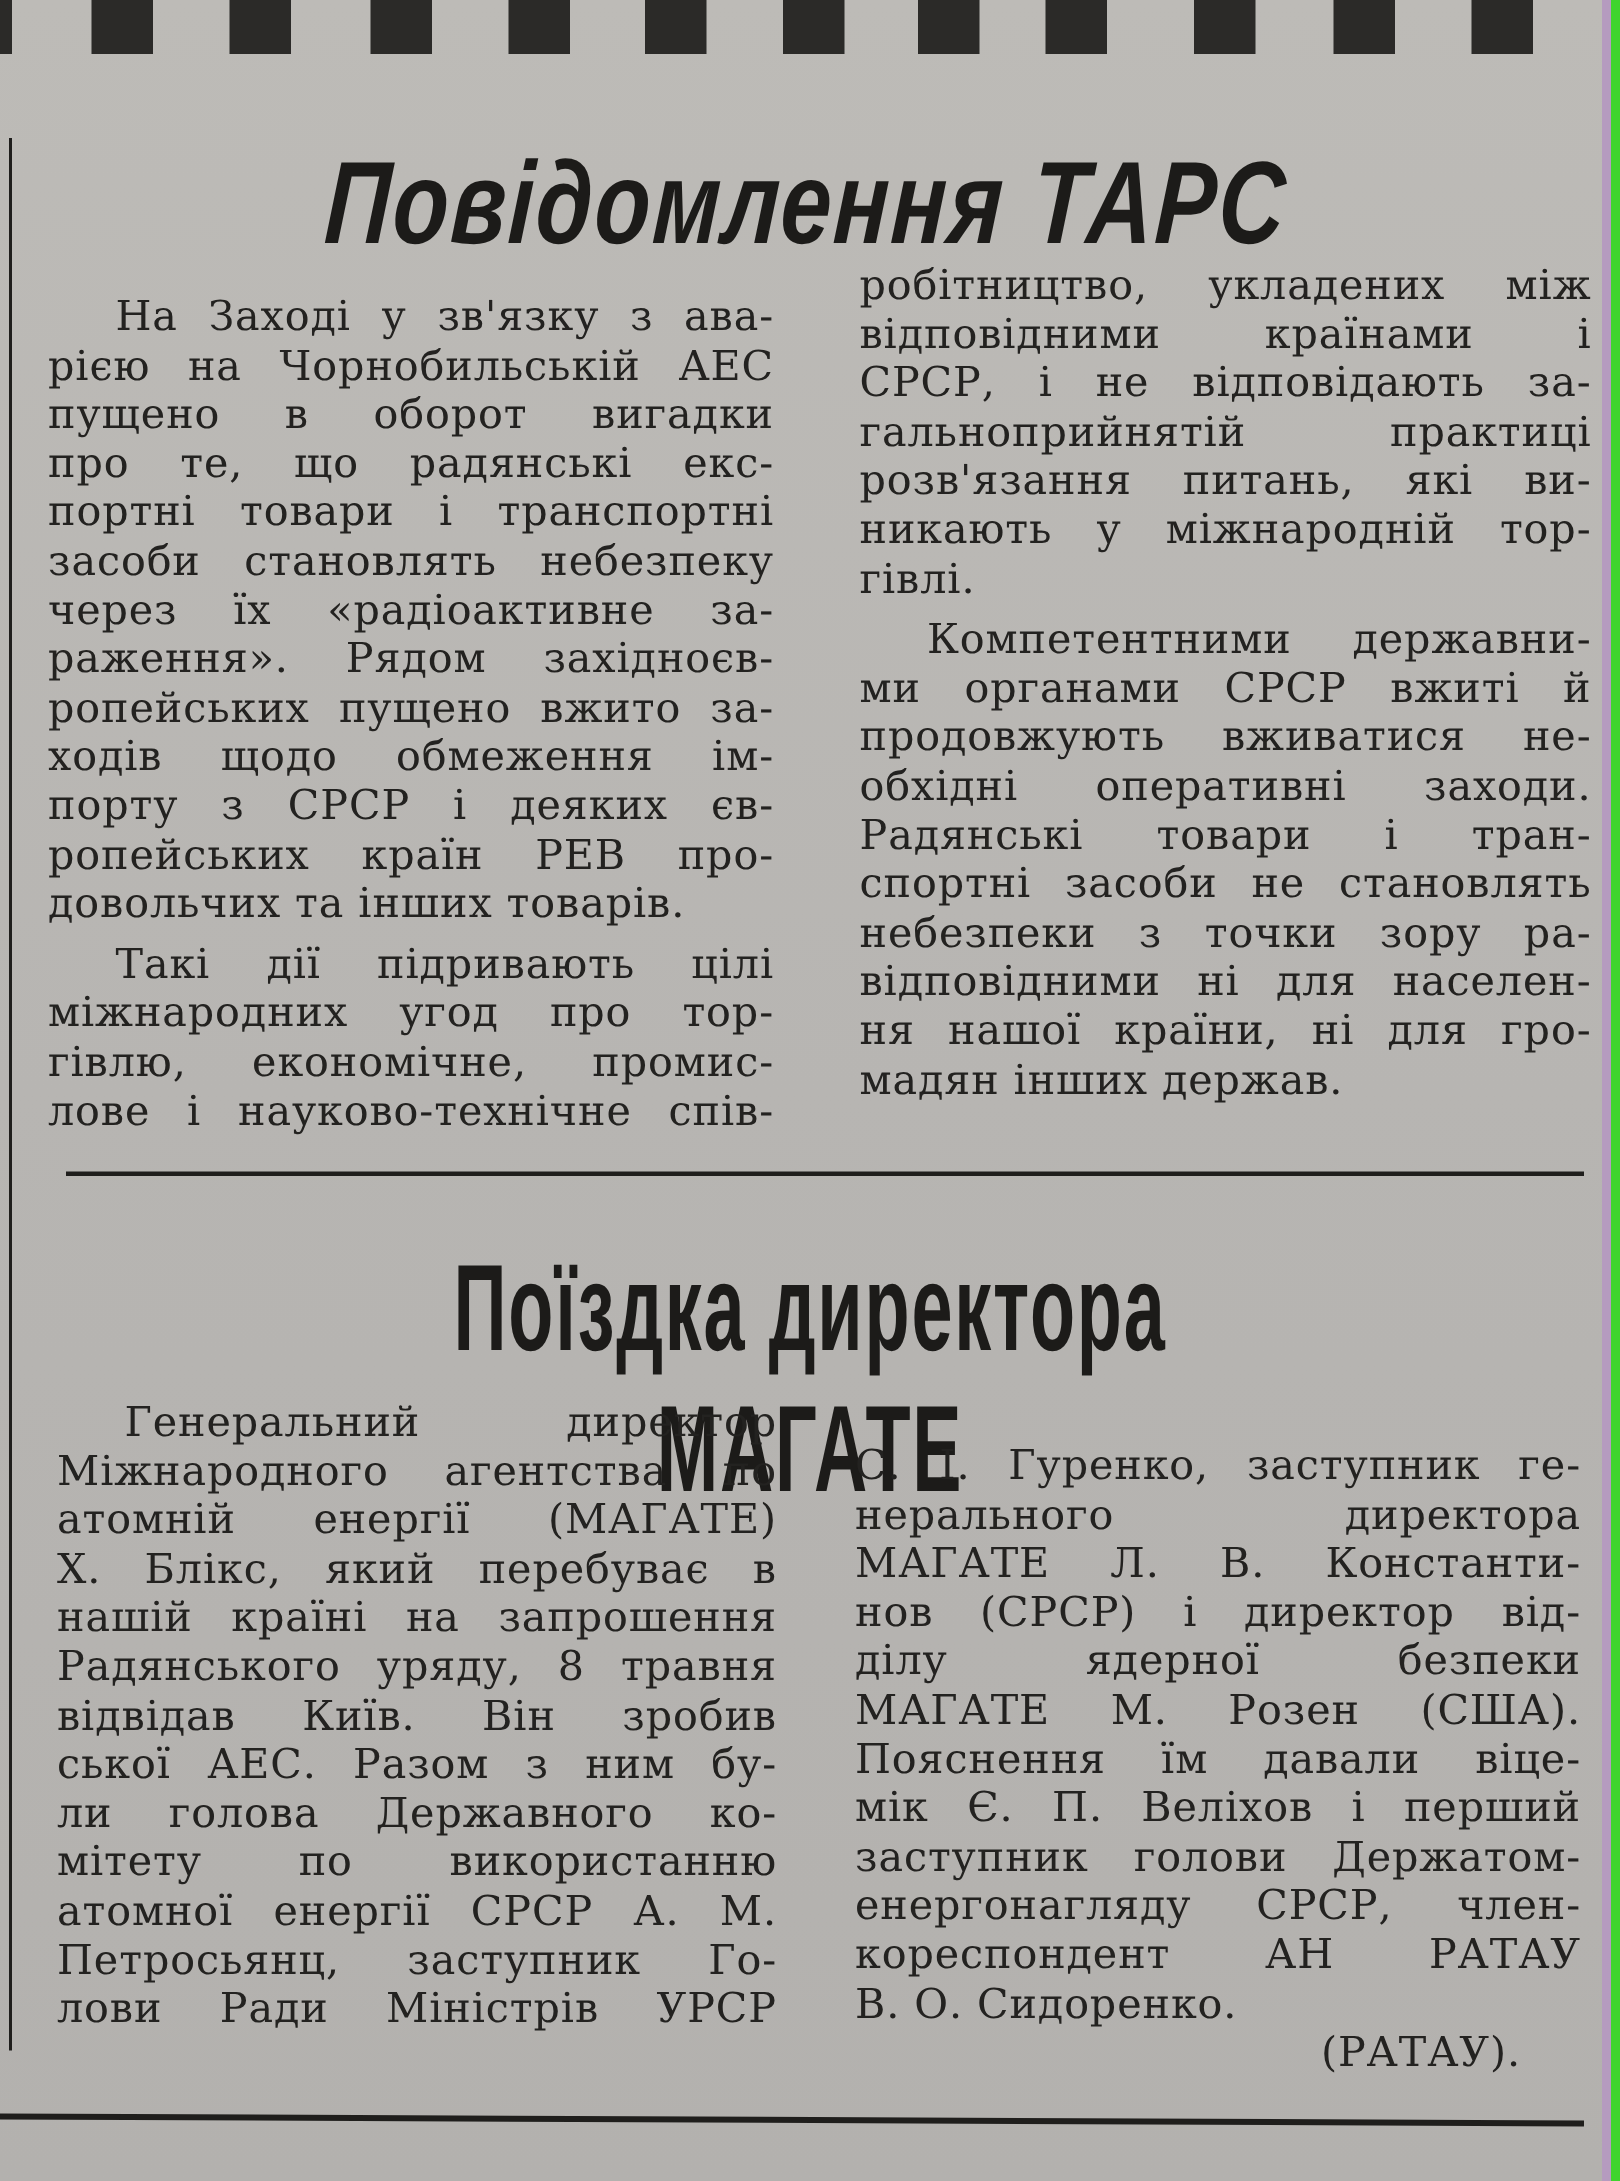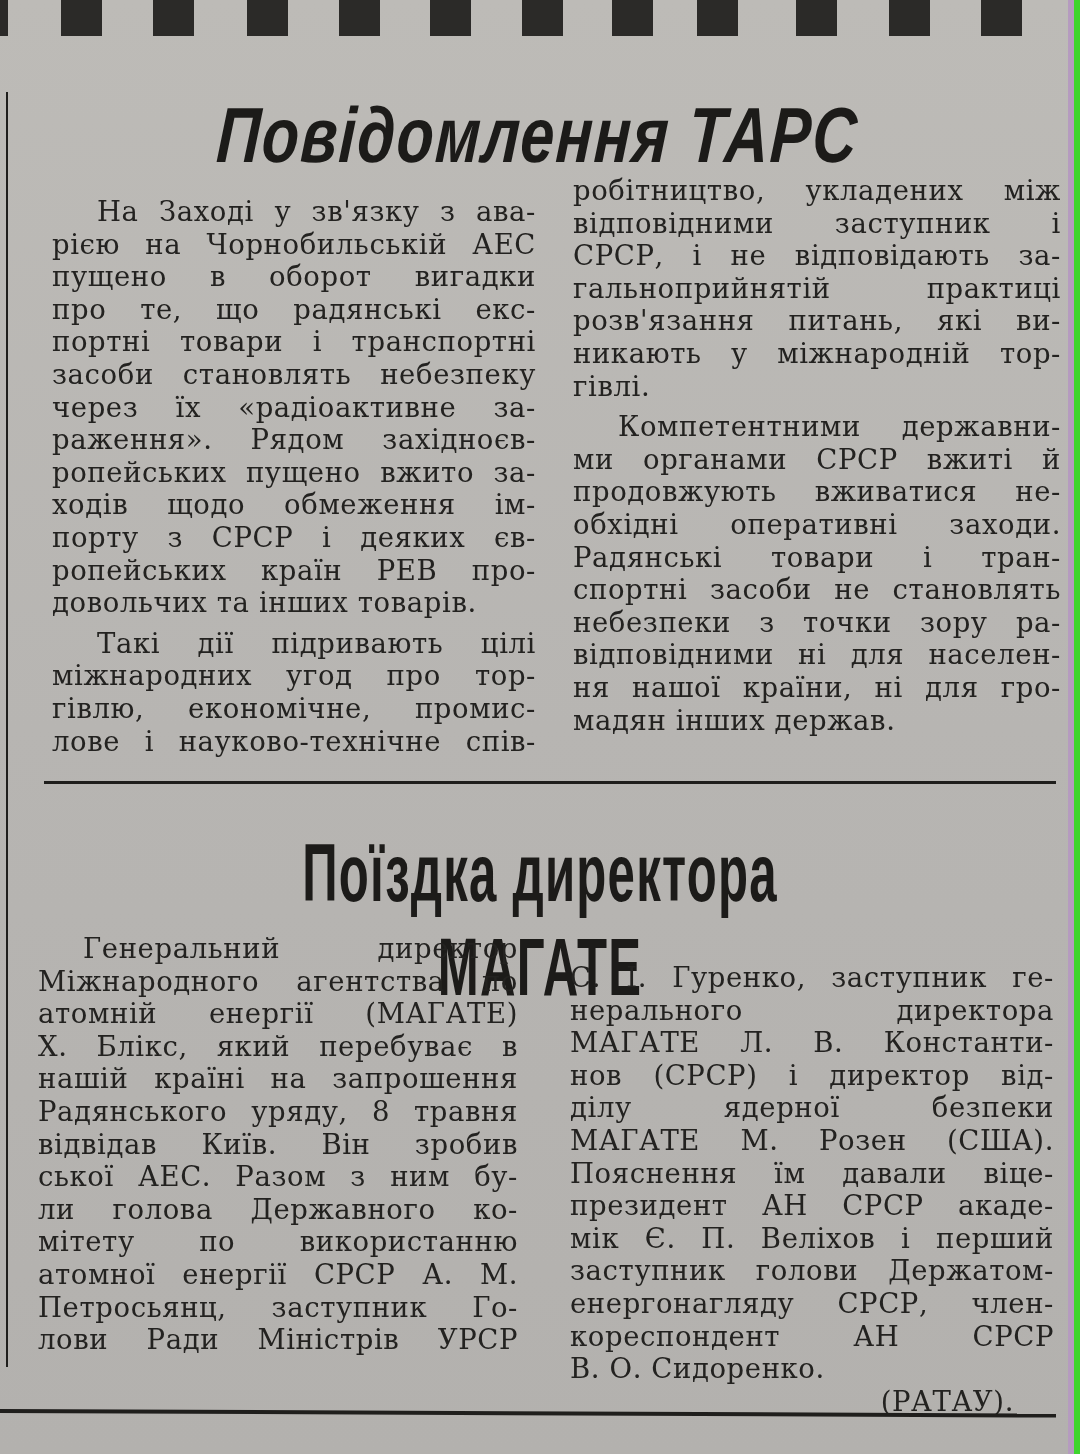--- a/index.html
+++ b/index.html
@@ -47,21 +47,21 @@
     .col .line {
       display: block; white-space: nowrap;
       text-align: justify; text-align-last: justify;
       height: 32.6px; overflow: visible;
     }
     .col .line.indent { padding-left: 45px; }
     .col .line.last { text-align-last: left; }
     .col .line.right { text-align: center; text-align-last: right; padding-right: 40px; }
     .col .gap { display: block; height: 8px; }
 
-    #tass-left { left: 52px; top: 195px; width: 484px; }
+    #tass-left { left: 32px; top: 195px; width: 484px; }
     #tass-right { left: 573px; top: 174px; width: 488px; }
     #iaea-left { left: 38px; top: 932px; width: 480px; }
     #iaea-right { left: 570px; top: 961px; width: 484px; }
   </style>
 </head>
 <body>
 
 <div class="paper"></div>
 <div class="edge-lilac"></div>
 <div class="edge-green"></div>
@@ -100,21 +100,21 @@
     <span class="line">ропейських країн РЕВ про-</span>
     <span class="line last">довольчих та інших товарів.</span>
     <span class="gap"></span>
     <span class="line indent">Такі дії підривають цілі</span>
     <span class="line">міжнародних угод про тор-</span>
     <span class="line">гівлю, економічне, промис-</span>
     <span class="line">лове і науково-технічне спів-</span>
   </div>
 <div class="col" id="tass-right">
     <span class="line">робітництво, укладених між</span>
-    <span class="line">відповідними заступник і</span>
+    <span class="line">відповідними країнами і</span>
     <span class="line">СРСР, і не відповідають за-</span>
     <span class="line">гальноприйнятій практиці</span>
     <span class="line">розв'язання питань, які ви-</span>
     <span class="line">никають у міжнародній тор-</span>
     <span class="line last">гівлі.</span>
     <span class="gap"></span>
     <span class="line indent">Компетентними державни-</span>
     <span class="line">ми органами СРСР вжиті й</span>
     <span class="line">продовжують вживатися не-</span>
     <span class="line">обхідні оперативні заходи.</span>
@@ -146,22 +146,21 @@
     <span class="line">лови Ради Міністрів УРСР</span>
   </div>
 <div class="col" id="iaea-right">
     <span class="line">С. І. Гуренко, заступник ге-</span>
     <span class="line">нерального директора</span>
     <span class="line">МАГАТЕ Л. В. Константи-</span>
     <span class="line">нов (СРСР) і директор від-</span>
     <span class="line">ділу ядерної безпеки</span>
     <span class="line">МАГАТЕ М. Розен (США).</span>
     <span class="line">Пояснення їм давали віце-</span>
-    <span class="line">президент АН СРСР акаде-</span>
     <span class="line">мік Є. П. Веліхов і перший</span>
     <span class="line">заступник голови Держатом-</span>
     <span class="line">енергонагляду СРСР, член-</span>
-    <span class="line">кореспондент АН СРСР</span>
+    <span class="line">кореспондент АН РАТАУ</span>
     <span class="line last">В. О. Сидоренко.</span>
     <span class="line right">(РАТАУ).</span>
   </div>
 
 <div class="hrule-bottom"></div>
 
 </body></html>

